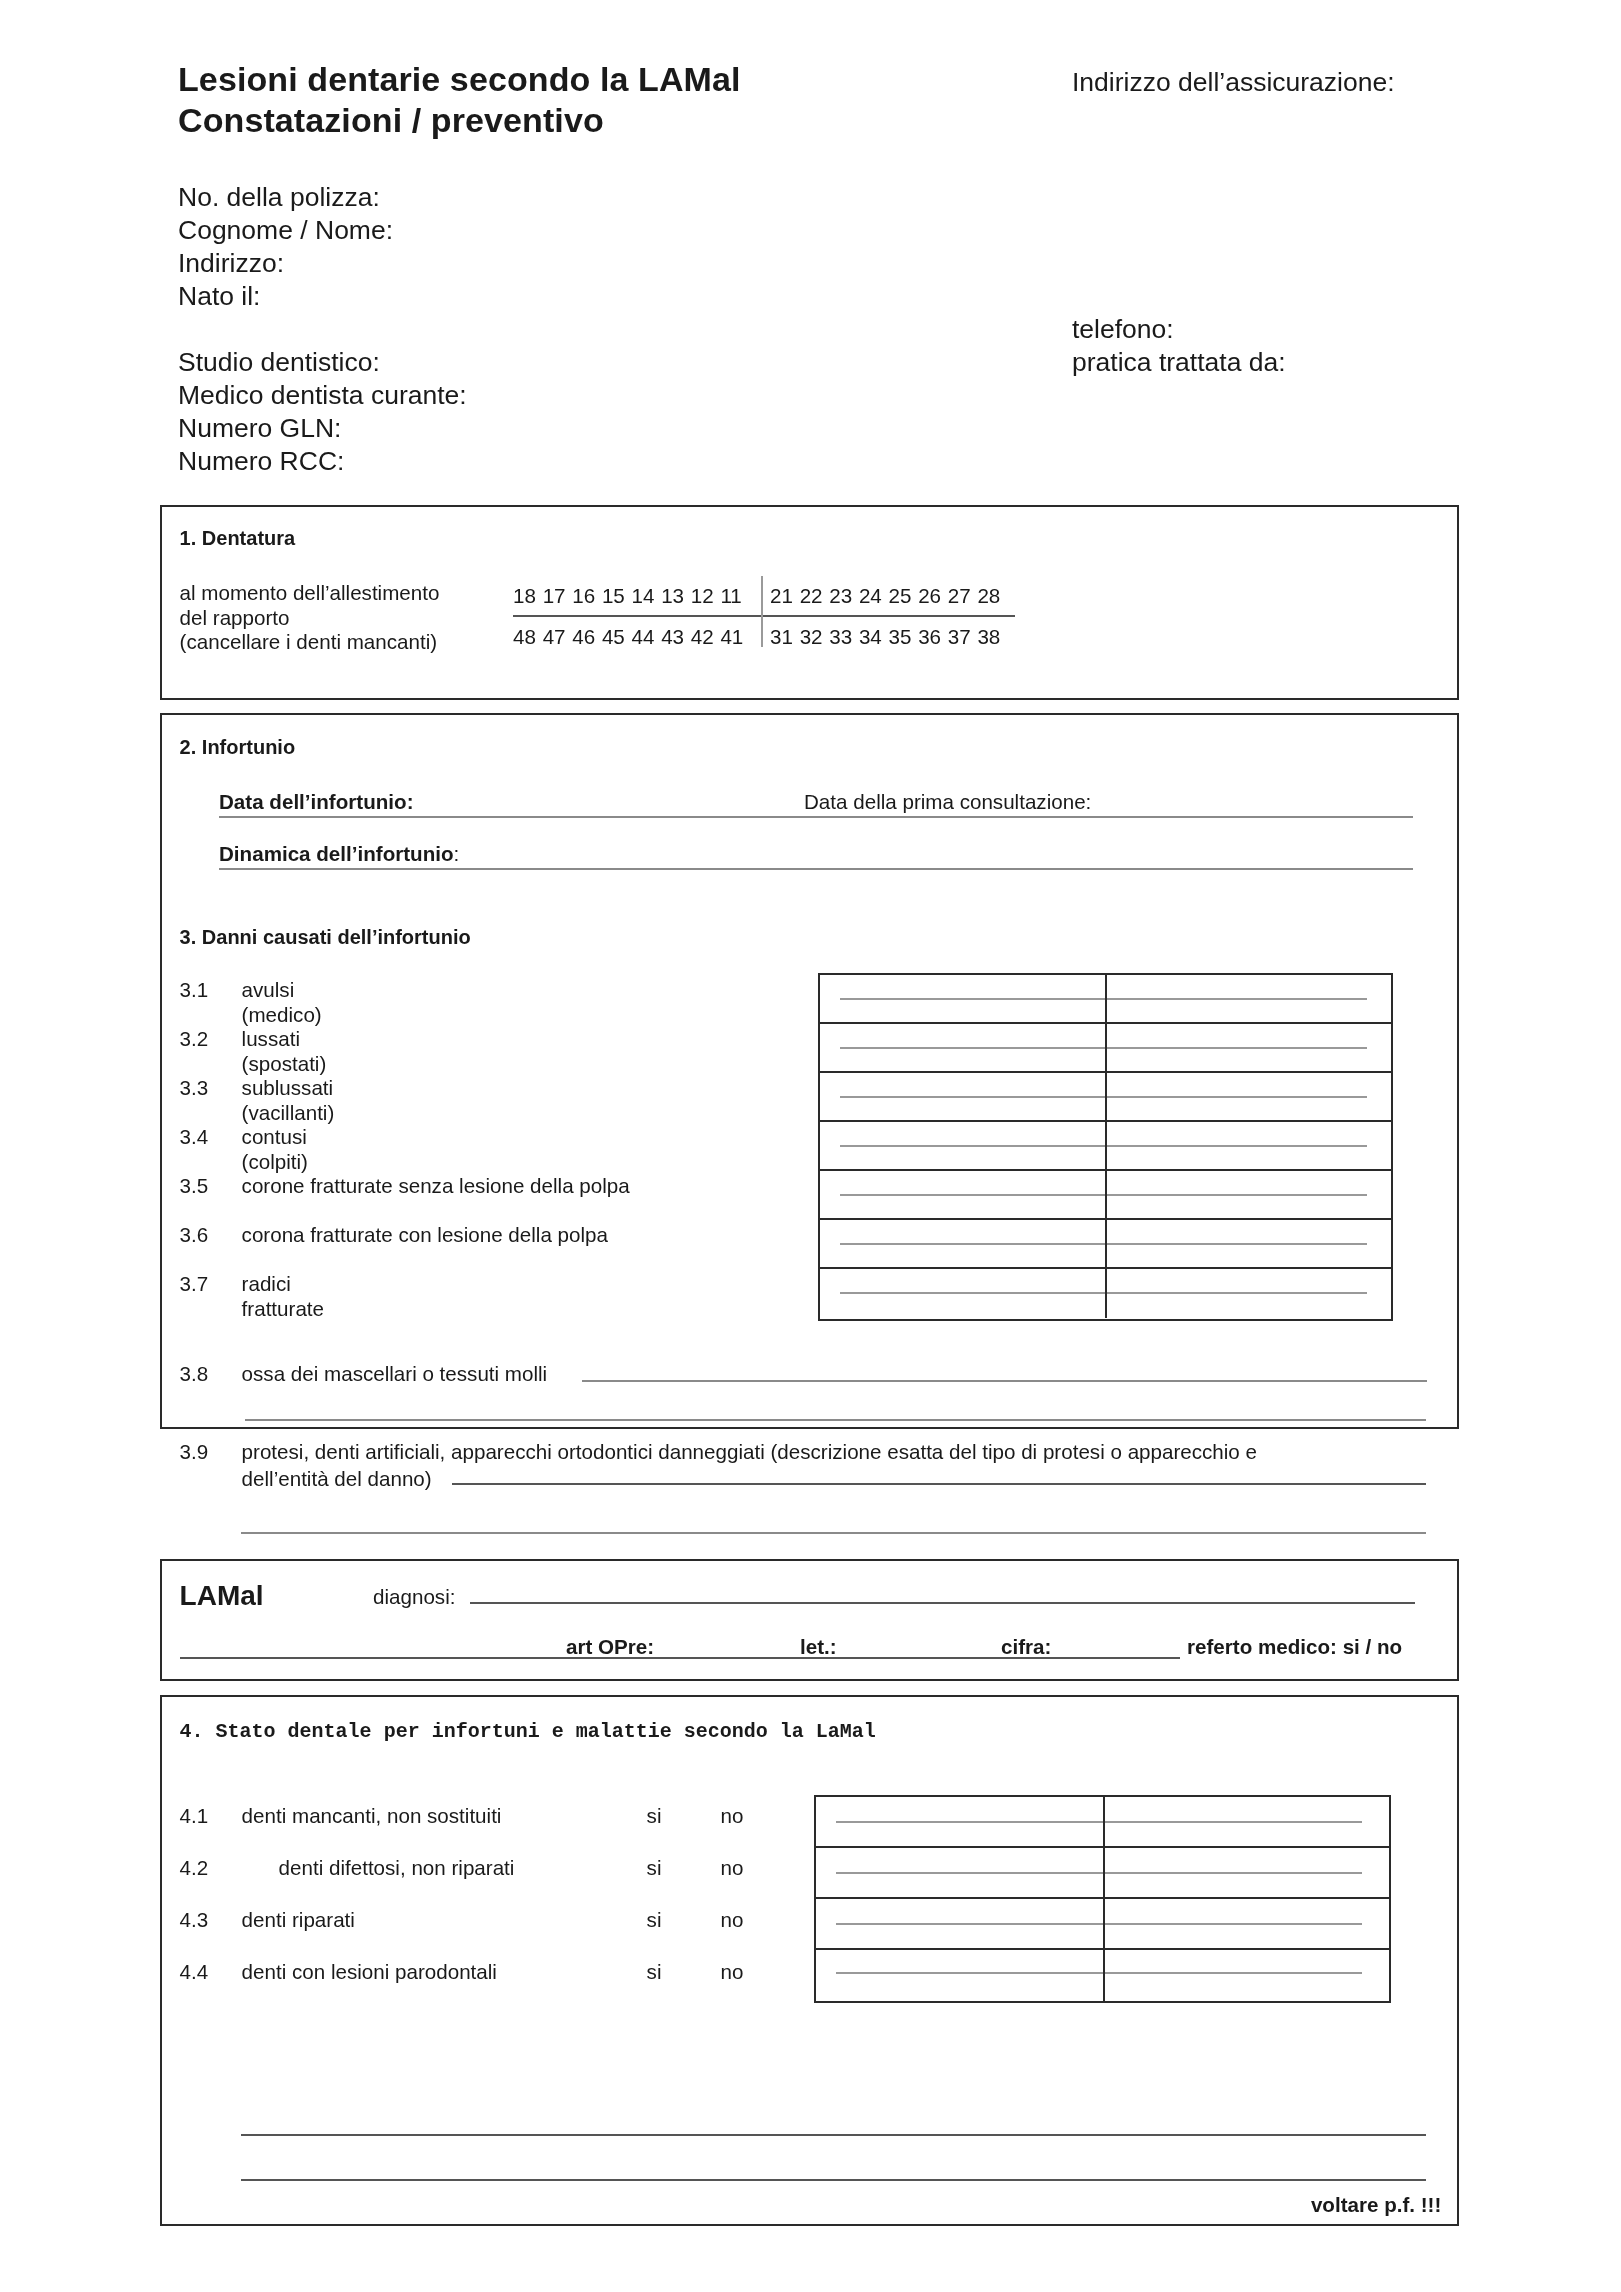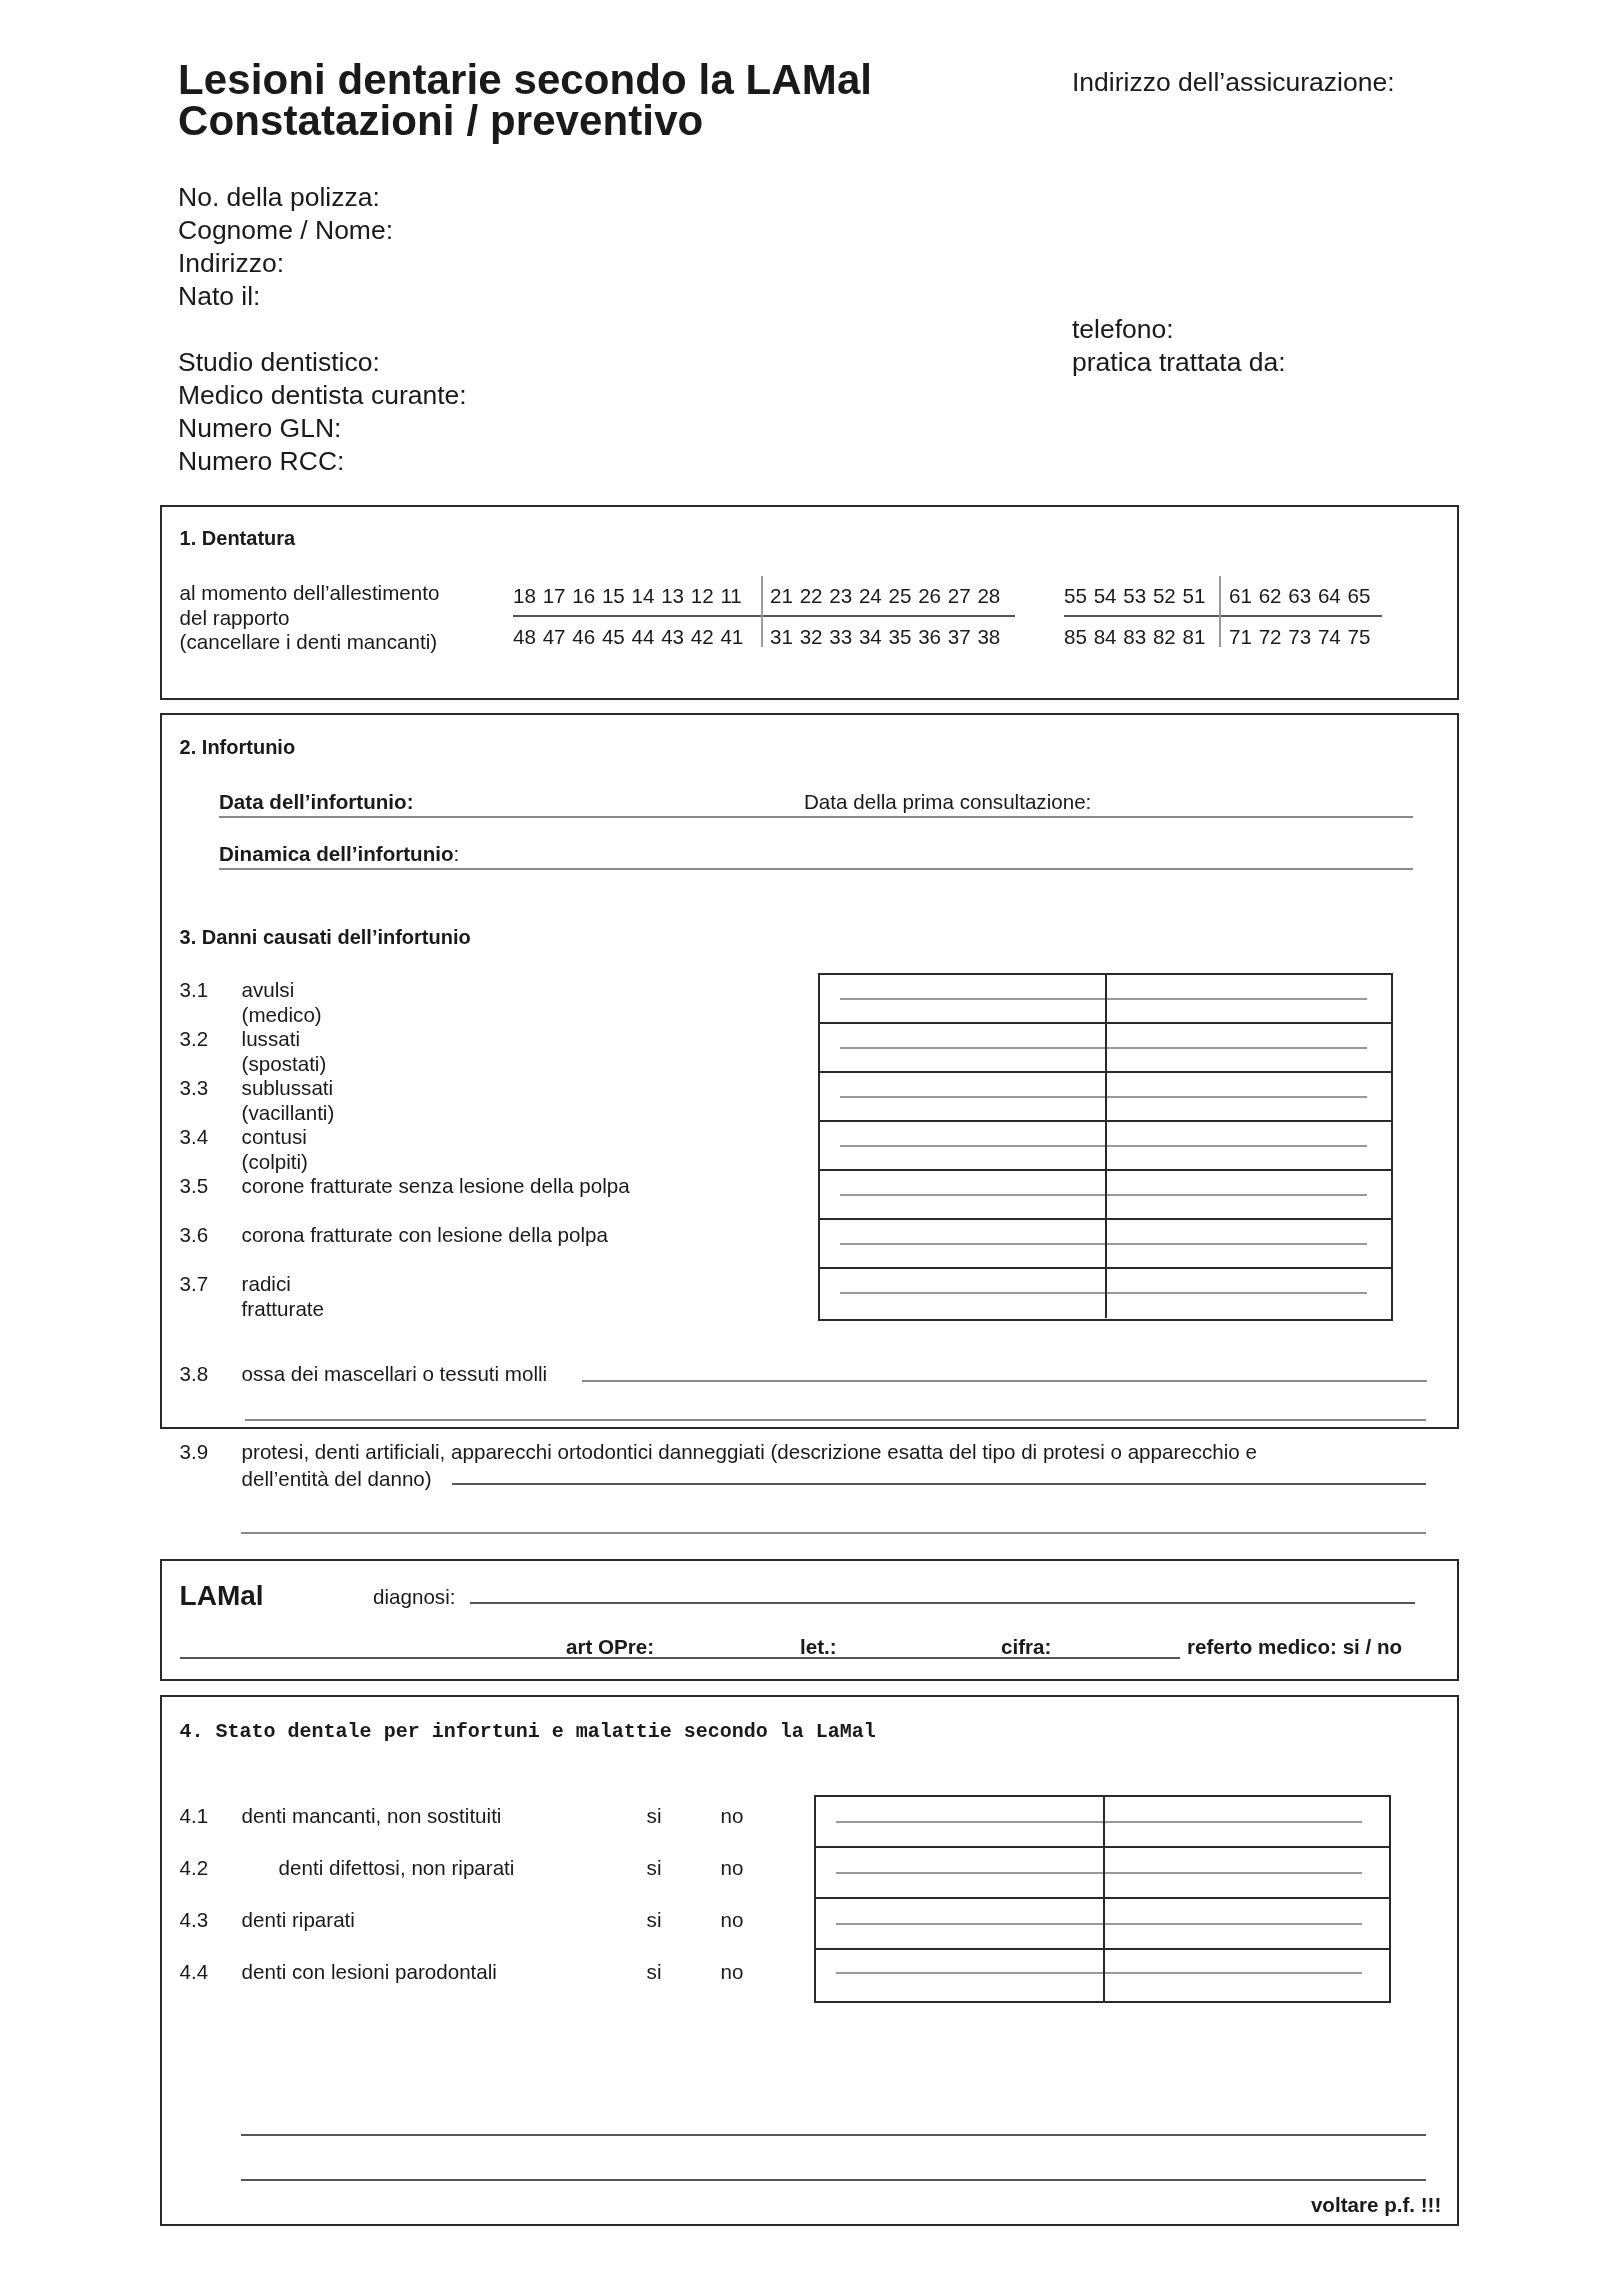--- a/index.html
+++ b/index.html
@@ -1,19 +1,19 @@
 <!DOCTYPE html>
 <html><head>
 <meta charset="utf-8">
 <style>
   html, body { margin: 0; padding: 0; background: #ffffff; }
   body { width: 1621px; height: 2293px; position: relative; color: #1a1a1a;
          font-family: "Liberation Sans", "DejaVu Sans", sans-serif; overflow: hidden; }
   .abs { position: absolute; }
-  .title { font-weight: bold; font-size: 42px; line-height: 41px; letter-spacing: 0.1px; }
+  .title { font-weight: bold; font-size: 34px; line-height: 41px; letter-spacing: 0.1px; }
   .hdr { font-size: 26.5px; line-height: 33px; }
   .box { position: absolute; left: 160px; width: 1299px; border: 2px solid #2a2a2a; box-sizing: border-box; }
   .sec { font-weight: bold; font-size: 20px; line-height: 33px; }
   .small { font-size: 20.6px; line-height: 24.5px; }
   .small-b { font-size: 20.6px; line-height: 24.5px; font-weight: bold; }
   .line { position: absolute; height: 0; border-top: 2px solid #8a8a8a; }
   .line.dark { border-top-color: #555; }
   .teeth { font-size: 20.6px; line-height: 24.5px; white-space: nowrap; word-spacing: 1px; }
   .vsep { position: absolute; width: 0; border-left: 2px solid #9a9a9a; }
   .grid { position: absolute; border: 2px solid #2a2a2a; box-sizing: border-box; }
@@ -63,28 +63,20 @@
 
   <div class="abs" style="left:351px; top:69px; width:663px; height:78px;">
     <div class="abs teeth" style="left:0; top:7.8px;">18 17 16 15 14 13 12 11</div>
     <div class="abs teeth" style="left:257px; top:7.8px;">21 22 23 24 25 26 27 28</div>
     <div class="abs teeth" style="left:0; top:49px;">48 47 46 45 44 43 42 41</div>
     <div class="abs teeth" style="left:257px; top:49px;">31 32 33 34 35 36 37 38</div>
     <div class="line dark" style="left:0; top:39px; width:502px;"></div>
     <div class="vsep" style="left:248px; top:0; height:71px;"></div>
   </div>
 
-  <div class="abs" style="left:902px; top:69px; width:323px; height:78px;">
-    <div class="abs teeth" style="left:0; top:7.8px;">55 54 53 52 51</div>
-    <div class="abs teeth" style="left:165px; top:7.8px;">61 62 63 64 65</div>
-    <div class="abs teeth" style="left:0; top:49px;">85 84 83 82 81</div>
-    <div class="abs teeth" style="left:165px; top:49px;">71 72 73 74 75</div>
-    <div class="line dark" style="left:0; top:39px; width:318px;"></div>
-    <div class="vsep" style="left:155px; top:0; height:71px;"></div>
-  </div>
 </div>
 
 <div class="box" style="top:713px; height:716px;">
   <div class="abs sec" style="left:17.6px; top:15.7px;">2. Infortunio</div>
 
   <div class="abs small-b" style="left:57px; top:75px;">Data dell’infortunio:</div>
   <div class="abs small" style="left:642px; top:75px;">Data della prima consultazione:</div>
   <div class="line" style="left:57px; top:101px; width:1194px;"></div>
 
   <div class="abs small" style="left:57px; top:127px;">

